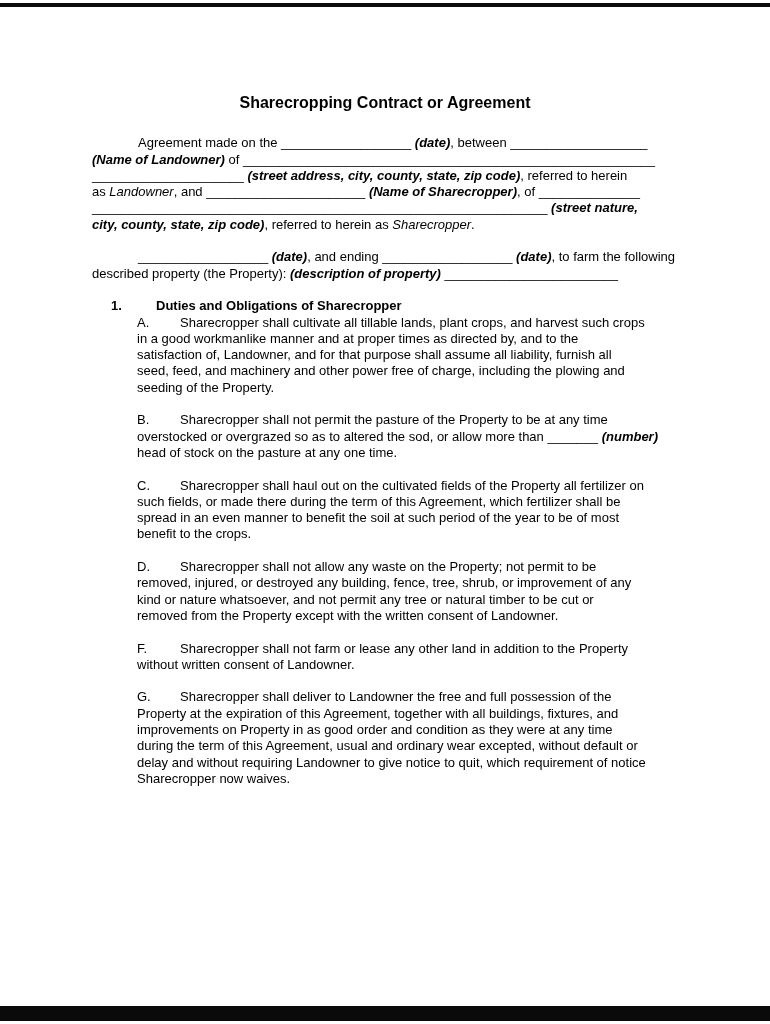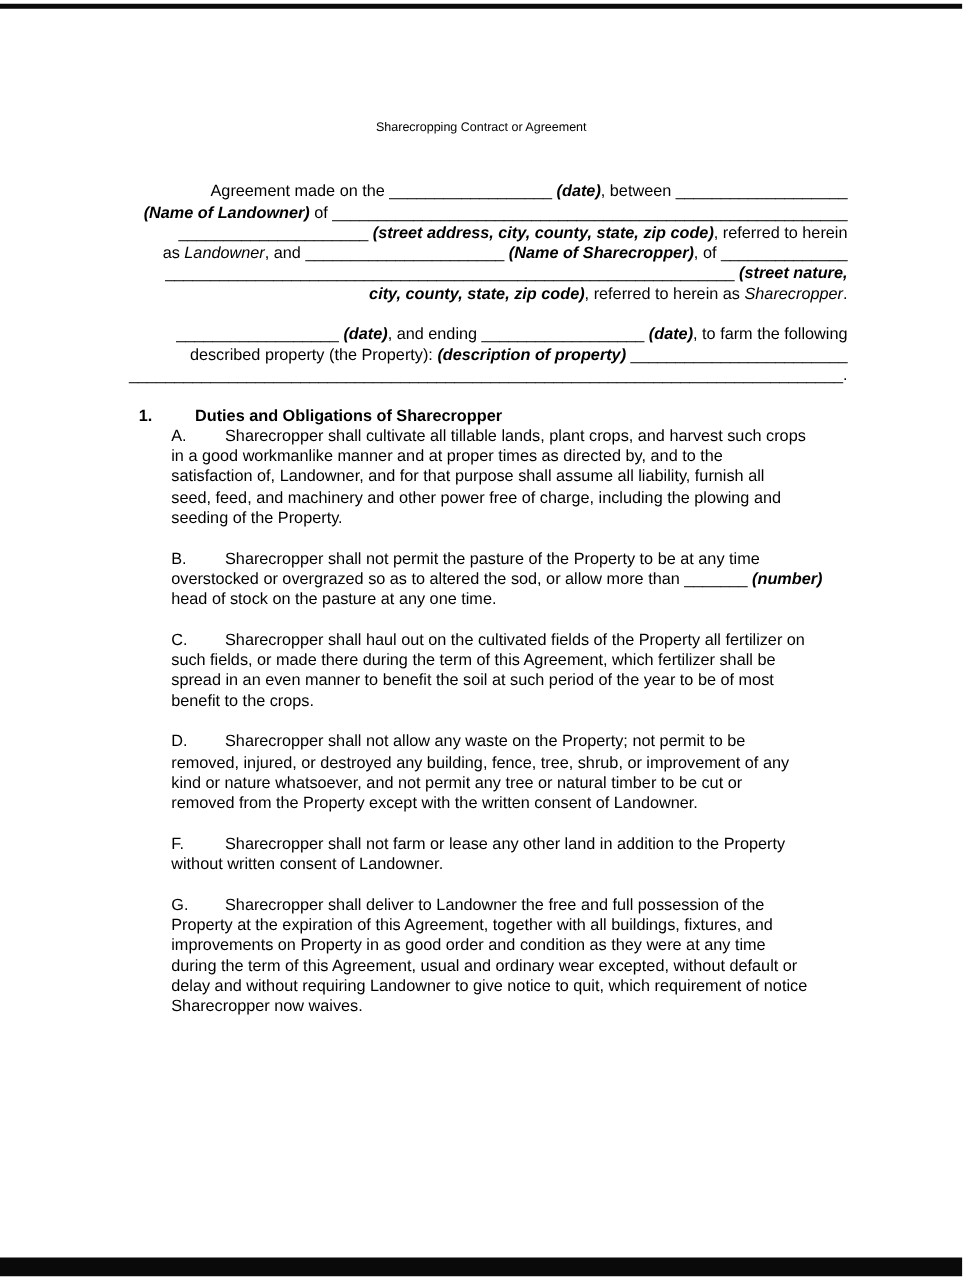--- a/index.html
+++ b/index.html
@@ -27,31 +27,31 @@
   }
   .content {
     position: absolute;
     top: 95px;
     left: 92px;
     width: 586px;
     font-size: 13px;
     line-height: 16.3px;
   }
   .title {
-    font-weight: normal;
-    font-size: 10px;
+    font-weight: bold;
+    font-size: 16px;
     text-align: center;
-    margin-bottom: 34px;
+    margin-bottom: 24px;
     white-space: pre;
   }
   .para {
     white-space: pre;
     margin-bottom: 16.3px;
   }
-  .indent { text-indent: 46px; text-align: right; }
+  .indent { text-indent: 46px; }
   .heading {
     white-space: pre;
     font-weight: bold;
     margin-bottom: 0;
     margin-left: 19px;
   }
   .num { display: inline-block; width: 45px; font-weight: bold; }
   .item {
     white-space: pre;
     margin-left: 45px;
@@ -73,21 +73,21 @@
 
     <p class="para indent"><span>Agreement made on the __________________ </span><span class="b i">(date)</span><span>, between ___________________
 </span><span class="b i">(Name of Landowner)</span><span> of _________________________________________________________
 </span><span>_____________________ </span><span class="b i">(street address, city, county, state, zip code)</span><span>, referred to herein
 as </span><span class="i">Landowner</span><span>, and ______________________ </span><span class="b i">(Name of Sharecropper)</span><span>, of ______________
 </span><span>_______________________________________________________________ </span><span class="b i">(street nature,</span><span>
 </span><span class="b i">city, county, state, zip code)</span><span>, referred to herein as </span><span class="i">Sharecropper</span><span>.</span></p>
 
     <p class="para indent"><span>__________________ </span><span class="b i">(date)</span><span>, and ending __________________ </span><span class="b i">(date)</span><span>, to farm the following
 described property (the Property): </span><span class="b i">(description of property)</span><span> ________________________
-</span><span>_______________________________________________________________________________.</span></p>
+</span></p>
 
     <p class="heading"><span class="num">1.</span><span>Duties and Obligations of Sharecropper</span></p>
 
     <div>
       <p class="item"><span class="letter">A.</span><span><span>Sharecropper shall cultivate all tillable lands, plant crops, and harvest such crops
 in a good workmanlike manner and at proper times as directed by, and to the
 satisfaction of, Landowner, and for that purpose shall assume all liability, furnish all
 seed, feed, and machinery and other power free of charge, including the plowing and
 seeding of the Property.</span></span></p>
       <p class="item"><span class="letter">B.</span><span><span>Sharecropper shall not permit the pasture of the Property to be at any time

